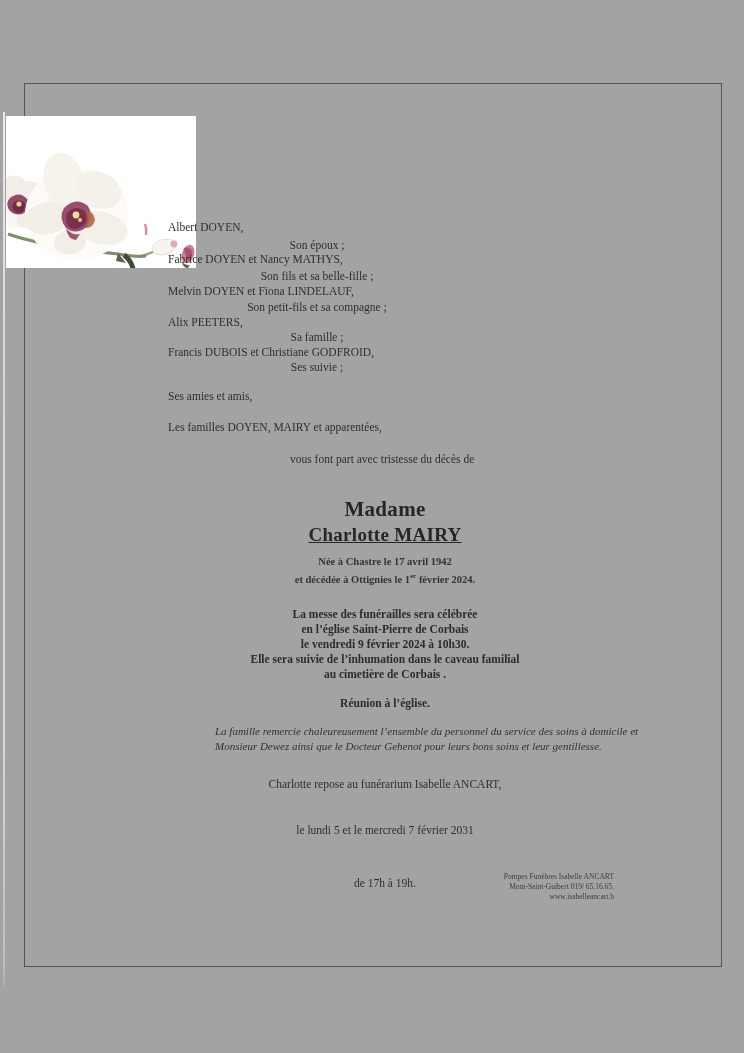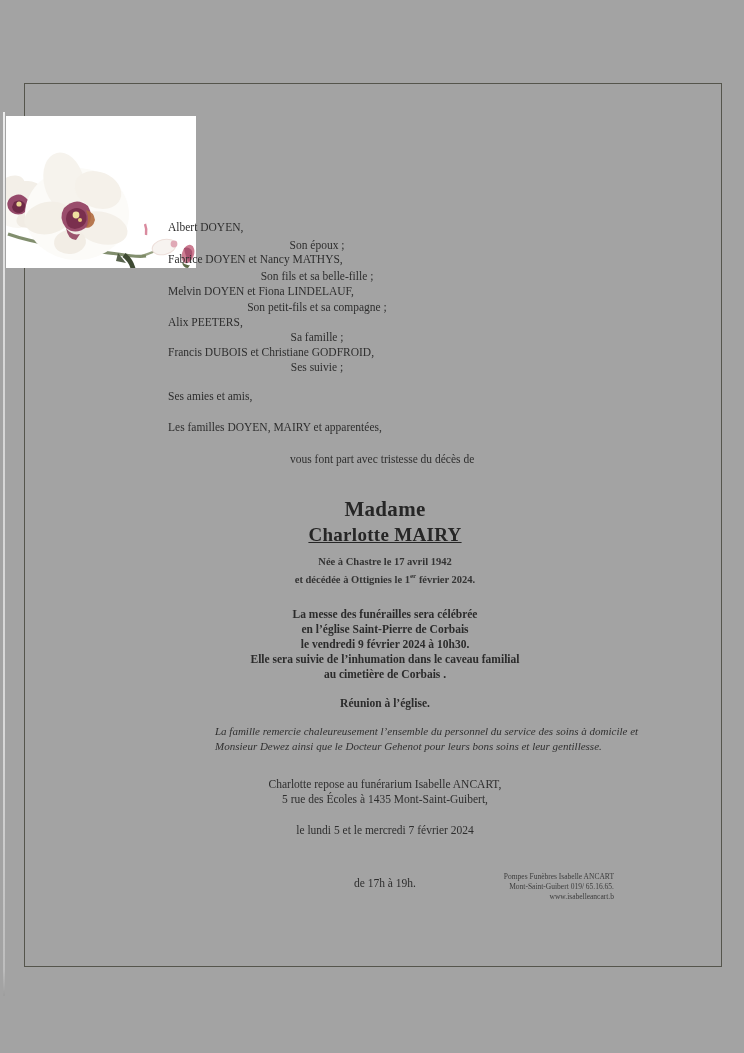--- a/index.html
+++ b/index.html
@@ -123,22 +123,21 @@
   <div class="center385 ceremony" style="top:607px">La messe des funérailles sera célébrée</div>
   <div class="center385 ceremony" style="top:622px">en l’église Saint-Pierre de Corbais</div>
   <div class="center385 ceremony" style="top:637px">le vendredi 9 février 2024 à 10h30.</div>
   <div class="center385 ceremony" style="top:652px">Elle sera suivie de l’inhumation dans le caveau familial</div>
   <div class="center385 ceremony" style="top:667px">au cimetière de Corbais .</div>
   <div class="center385 meeting" style="top:697px">Réunion à l’église.</div>
 
   <div class="thanks">La famille remercie chaleureusement l’ensemble du personnel du service des soins à domicile et Monsieur Dewez ainsi que le Docteur Gehenot pour leurs bons soins et leur gentillesse.</div>
 
   <div class="center385 repose" style="top:777px">Charlotte repose au funérarium Isabelle ANCART,</div>
-  <div class="center385 repose" style="top:792px">5 rue des Écoles à 1435 Mont-Saint-Guibert,</div>
-  <div class="center385 repose" style="top:823px">le lundi 5 et le mercredi 7 février 2024</div>
+  <div class="center385 repose" style="top:823px">le lundi 5 et le mercredi 7 février 2031</div>
   <div class="center385 repose" style="top:876px">de 17h à 19h.</div>
 
   <div class="footer">
     <div>Pompes Funèbres Isabelle ANCART</div>
     <div>Mont-Saint-Guibert 019/ 65.16.65.</div>
     <div>www.isabelleancart.b</div>
   </div>
 
 </div>
 

